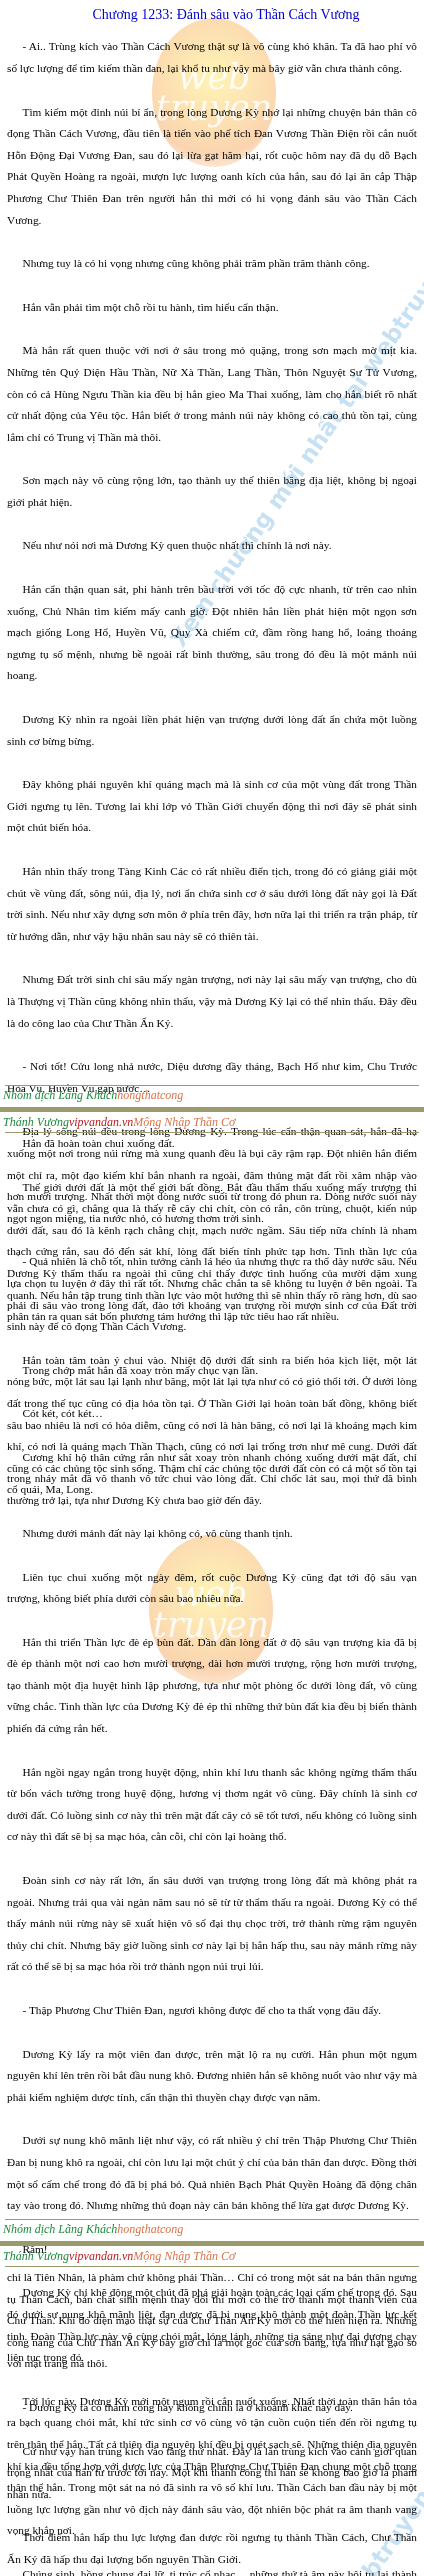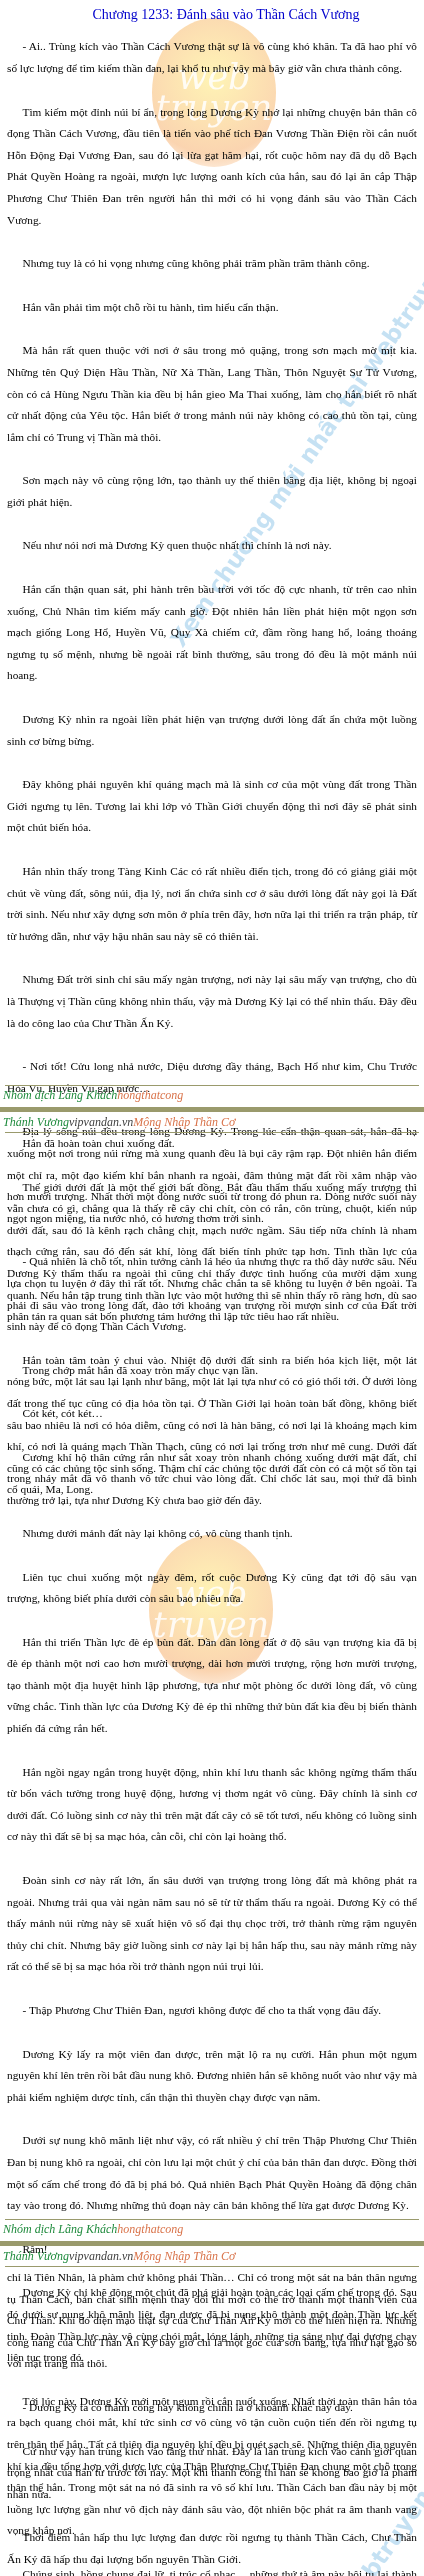--- a/index.html
+++ b/index.html
@@ -19,21 +19,21 @@
   .wm-diag { position:absolute; color:rgba(90,170,220,0.35); font-weight:bold;
              font-size:23px; font-family:"DejaVu Sans",sans-serif; transform:rotate(-55deg);
              white-space:nowrap; pointer-events:none; }
   .sep { position:absolute; left:0; width:424px; }
   .sep .line { position:absolute; left:5.2px; right:5.2px; height:1px; background:#9a9a6c; }
   .sep .band { position:absolute; left:0; right:0; height:5.2px; background:#9a9a6c; }
   .sep .row { position:absolute; left:3px; right:6.7px; height:17.5px; display:flex;
               justify-content:flex-start; align-items:center; font-style:italic; font-size:12px; }
   .green { color:#1e8a3c; }
   .orange { color:#d9734a; }
-  .grey { color:#404040; }
+  .grey { color:#b91c1c; }
 </style>
 </head>
 <body>
 
 <div class="wm-coin" style="left:152px; top:18px;">
   <span><span>web</span><br><span>truyen</span></span>
 </div>
 <div class="wm-diag" style="left:62px; top:412px;">Xem chương mới nhất tại webtruyen.com</div>
 <div class="wm-coin" style="left:149px; top:1535px;">
   <span><span>web</span><br><span>truyen</span></span>

